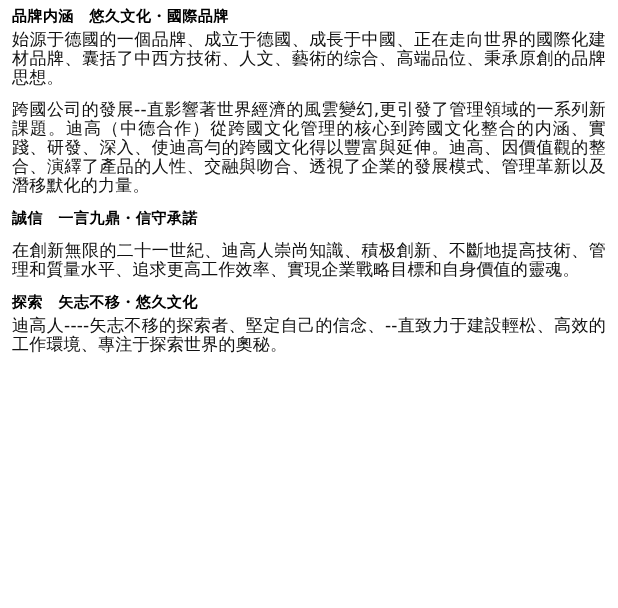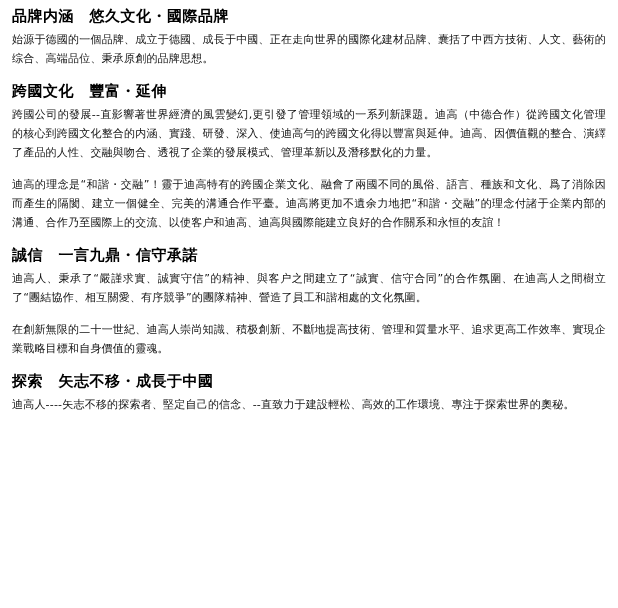--- a/index.html
+++ b/index.html
@@ -25,53 +25,50 @@
   }
   .sec-title {
     font-size: 15px;
     font-weight: bold;
     line-height: 20px;
     letter-spacing: 0.5px;
     margin-bottom: 4px;
     color: #000;
   }
   .sec-body {
-    font-size: 11px;
+    font-size: 17px;
     line-height: 19px;
     letter-spacing: 0.2px;
     text-align: justify;
     color: #111;
   }
 </style>
 </head>
 <body>
 
 <div class="page">
 
   <div class="section">
     <div class="sec-title">品牌内涵　悠久文化・國際品牌</div>
     <div class="sec-body">始源于德國的一個品牌、成立于德國、成長于中國、正在走向世界的國際化建材品牌、囊括了中西方技術、人文、藝術的综合、高端品位、秉承原創的品牌思想。</div>
   </div>
 
   <div class="section">
-    <div class="sec-title">跨國文化　豐富・延伸</div>
     <div class="sec-body">跨國公司的發展--直影響著世界經濟的風雲變幻,更引發了管理領域的一系列新課題。迪高（中德合作）從跨國文化管理的核心到跨國文化整合的内涵、實踐、研發、深入、使迪高勻的跨國文化得以豐富與延伸。迪高、因價值觀的整合、演繹了產品的人性、交融與吻合、透視了企業的發展模式、管理革新以及潛移默化的力量。</div>
   </div>
 
   <div class="section">
-    <div class="sec-body">迪高的理念是“和諧・交融”！靈于迪高特有的跨國企業文化、融會了兩國不同的風俗、語言、種族和文化、爲了消除因而產生的隔閡、建立一個健全、完美的溝通合作平臺。迪高將更加不遺余力地把“和諧・交融”的理念付諸于企業内部的溝通、合作乃至國際上的交流、以使客户和迪高、迪高與國際能建立良好的合作關系和永恒的友誼！</div>
   </div>
 
   <div class="section">
     <div class="sec-title">誠信　一言九鼎・信守承諾</div>
-    <div class="sec-body">迪高人、秉承了“嚴謹求實、誠實守信”的精神、與客户之間建立了“誠實、信守合同”的合作氛圍、在迪高人之間樹立了“團結協作、相互關愛、有序競爭”的團隊精神、營造了員工和諧相處的文化氛圍。</div>
   </div>
 
   <div class="section">
     <div class="sec-body">在創新無限的二十一世紀、迪高人崇尚知識、積极創新、不斷地提高技術、管理和質量水平、追求更高工作效率、實現企業戰略目標和自身價值的靈魂。</div>
   </div>
 
   <div class="section">
-    <div class="sec-title">探索　矢志不移・成長于中國</div>
+    <div class="sec-title">探索　矢志不移・悠久文化</div>
     <div class="sec-body">迪高人----矢志不移的探索者、堅定自己的信念、--直致力于建設輕松、高效的工作環境、專注于探索世界的奧秘。</div>
   </div>
 
 </div>
 
 </body></html>

